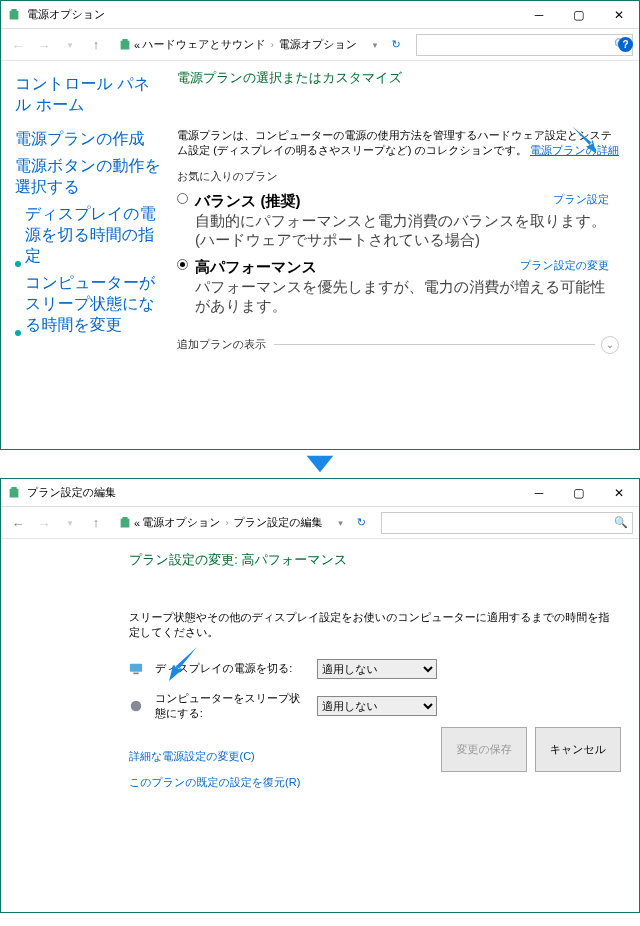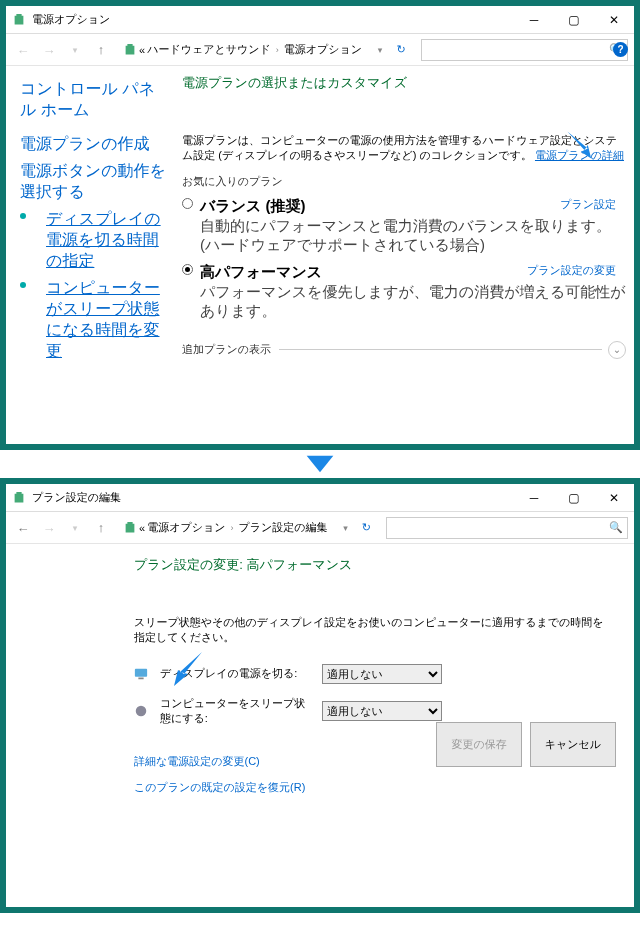--- a/index.html
+++ b/index.html
@@ -1,17 +1,17 @@
 <!DOCTYPE html>
 <html><head>
 <meta charset="utf-8">
 <style>
   * { box-sizing: border-box; margin: 0; padding: 0; }
   body { font-family: "Yu Gothic UI", "Meiryo", sans-serif; font-size: 11px; background: #fff; color: #000; }
-  .window { width: 640px; border: 6px solid #0f766e; background: #fff; position: relative; }
+  .window { width: 640px; border: 1px solid #0f766e; background: #fff; position: relative; }
   .win1 { height: 450px; }
   .win2 { height: 435px; }
   .titlebar { height: 28px; display: flex; align-items: center; padding: 0 0 0 6px; border-bottom: 1px solid #ddd; }
   .titlebar .icon { width: 14px; height: 14px; margin-right: 6px; }
   .titlebar .title { flex: 1; font-size: 11px; }
   .titlebar .winbtns { display: flex; }
   .titlebar .winbtn { width: 40px; height: 26px; display: flex; align-items: center; justify-content: center; font-size: 12px; }
   .navbar { height: 32px; display: flex; align-items: center; padding: 0 6px; border-bottom: 1px solid #e5e5e5; gap: 4px; }
   .navbtn { width: 22px; height: 22px; display:flex; align-items:center; justify-content:center; color:#777; font-size:13px; }
   .navbtn.dim { color:#ccc; }
@@ -20,24 +20,24 @@
   .loc-text { font-size:11px; }
   .loc-sep { color:#888; padding:0 3px; font-size:9px; }
   .loc-dd { width:14px; color:#888; text-align:center; font-size:9px; }
   .refresh { width:20px; text-align:center; color:#06c; }
   .searchbox { flex:1; display:flex; border:1px solid #ccc; height:22px; align-items:center; margin-left:6px; }
   .searchbox input { flex:1; border:none; outline:none; font-size:11px; padding:0 4px; }
   .searchbox .sicn { width:22px; text-align:center; color:#888; }
   .body1 { display:flex; height: calc(100% - 60px); position:relative; }
   .sidebar { width: 170px; padding: 10px 8px 10px 14px; }
   .sidelink { color:#0066cc; font-size:16px; padding:3px 0; cursor:default; }
-  .sidelink.current { display:flex; align-items:flex-start; gap:20px;text-decoration:underline; }
+  .sidelink.current { display:flex; align-items:flex-end; gap:4px; }
   .sidelink.current .dot { width:6px; height:6px; background:#0aa; border-radius:50%; margin-top:4px; flex:0 0 6px; }
   .related-h { color:#777; font-size:11px; margin-top: 240px; }
-  .main { flex:1; padding: 8px 8px 8px 6px; position:relative; }
+  .main { flex:1; padding: 8px 20px 8px 6px; position:relative; }
   .h1 { color:#006b2d; font-size:13px; padding-bottom:4px; }
   .desc { font-size:11px; line-height:1.4; padding-bottom:2px;margin-top:37px; }
   .link { color:#0066cc; text-decoration:underline; cursor:default; }
   .grplabel { font-size:11px; padding:8px 0 4px 0; color:#333; }
   .plan { padding: 4px 0 4px 18px; position:relative; }
   .plan .radio { position:absolute; left:0; top:5px; width:11px; height:11px; border:1px solid #666; border-radius:50%; display:flex; align-items:center; justify-content:center; }
   .plan .radio.sel::after { content:""; width:5px; height:5px; background:#000; border-radius:50%; }
   .plan .pname { font-size:15px; font-weight:700; }
   .plan .pdesc { font-size:15px; color:#444; padding-top:1px; }
   .planlink { position:absolute; right:10px; color:#0066cc; font-size:11px; }

